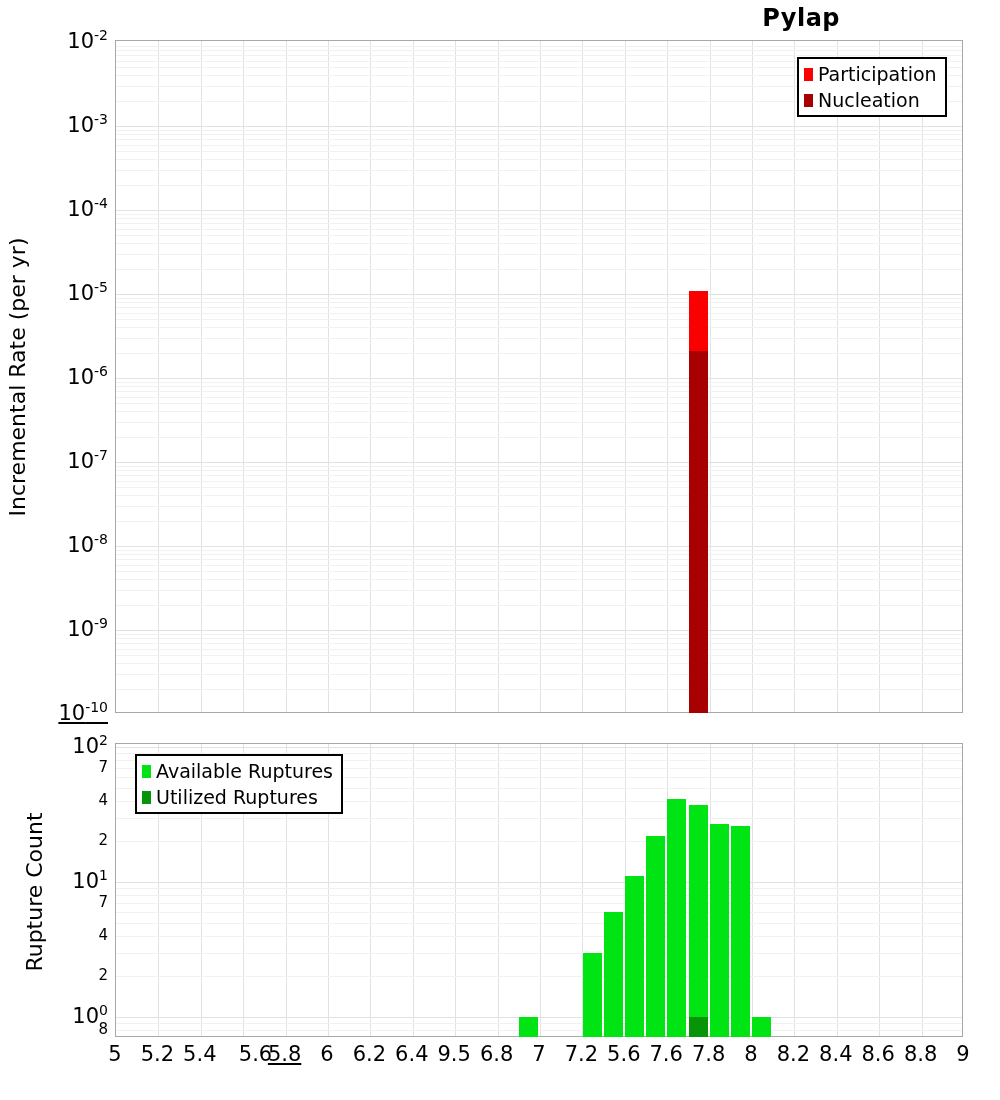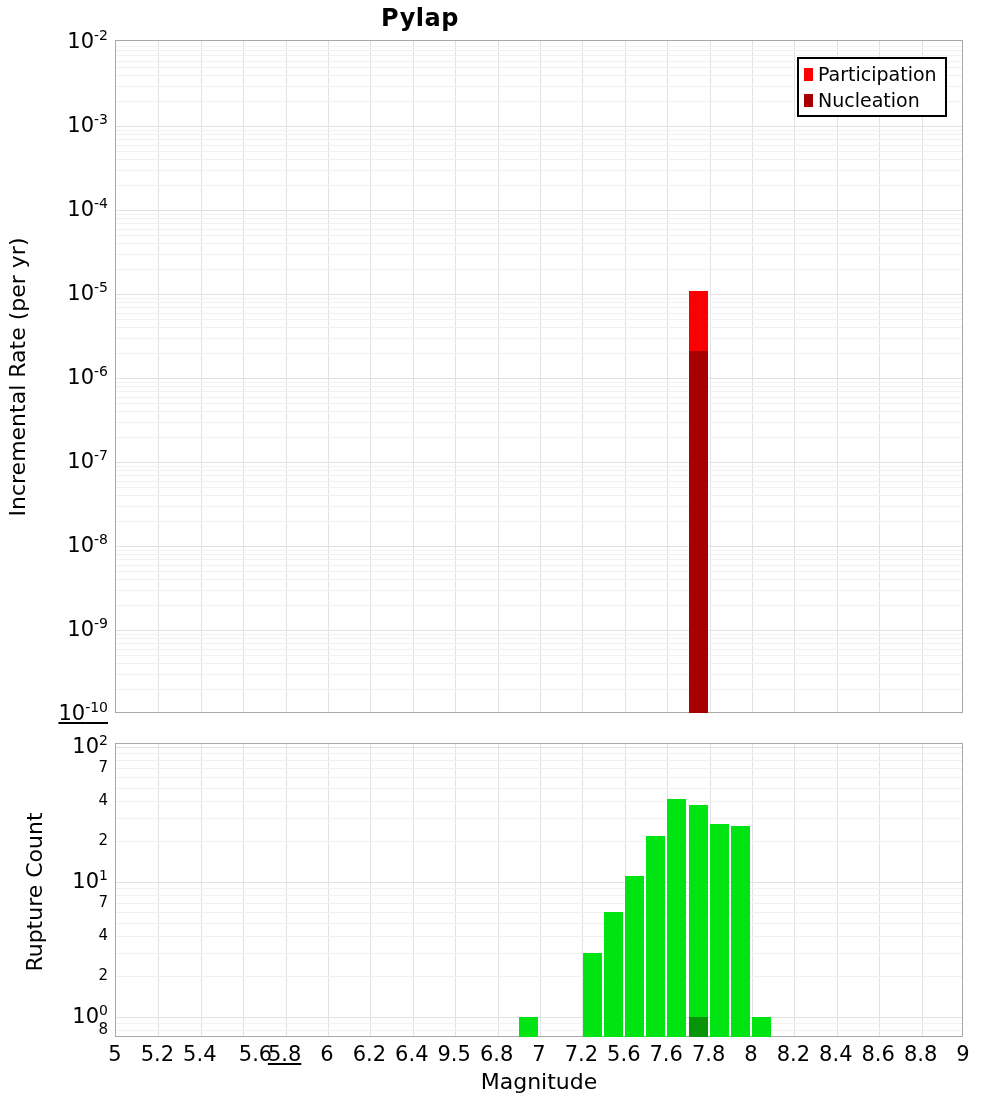--- a/index.html
+++ b/index.html
@@ -2,21 +2,21 @@
 <html><head>
 <meta charset="utf-8">
 <style>
   html,body{margin:0;padding:0;background:#ffffff;}
   #canvas{
     position:relative;width:1000px;height:1100px;background:#ffffff;
     font-family:"DejaVu Sans","Liberation Sans",sans-serif;color:#000;
     overflow:hidden;
   }
   .chart-title{
-    position:absolute;top:4px;left:0;width:840px;text-align:center;
+    position:absolute;top:4px;left:0;width:840px;text-align:right;
     font-size:24px;font-weight:bold;letter-spacing:.5px;
   }
   .panel{
     position:absolute;left:115px;width:848px;box-sizing:border-box;
     border:1px solid #a8a8a8;background:#ffffff;
   }
   #panel-top{top:40px;height:673px;}
   #panel-bottom{top:743px;height:294px;}
   .gridline-h{position:absolute;left:0;width:100%;height:1px;}
   .gridline-v{position:absolute;top:0;height:100%;width:1px;}
@@ -51,21 +51,20 @@
 </style>
 </head>
 <body>
 
 <div id="canvas">
 
   <div class="chart-title">Pylap</div>
 
   <div class="vlabel" style="left:17px;top:377px;">Incremental Rate (per yr)</div>
   <div class="vlabel" style="left:34px;top:892px;">Rupture Count</div>
-  <div class="xlabel">Magnitude</div>
 
   <div class="panel" id="panel-top">
       <div class="gridline-v" style="left: 42.4px; background: rgb(226, 226, 226);"></div>
       <div class="gridline-v" style="left: 84.8px; background: rgb(226, 226, 226);"></div>
       <div class="gridline-v" style="left: 127.2px; background: rgb(226, 226, 226);"></div>
       <div class="gridline-v" style="left: 169.6px; background: rgb(226, 226, 226);"></div>
       <div class="gridline-v" style="left: 212px; background: rgb(226, 226, 226);"></div>
       <div class="gridline-v" style="left: 254.4px; background: rgb(226, 226, 226);"></div>
       <div class="gridline-v" style="left: 296.8px; background: rgb(226, 226, 226);"></div>
       <div class="gridline-v" style="left: 339.2px; background: rgb(226, 226, 226);"></div>
@@ -255,14 +254,24 @@
     <div class="legend-row">
       <span class="legend-marker" style="background: rgb(251, 0, 0);"></span>
       <span>Participation</span>
     </div>
     <div class="legend-row">
       <span class="legend-marker" style="background: rgb(168, 0, 0);"></span>
       <span>Nucleation</span>
     </div>
   </div>
 
+  <div class="legend" style="left:135px;top:754px;">
+    <div class="legend-row">
+      <span class="legend-marker" style="background: rgb(0, 228, 20);"></span>
+      <span>Available Ruptures</span>
+    </div>
+    <div class="legend-row">
+      <span class="legend-marker" style="background: rgb(8, 148, 8);"></span>
+      <span>Utilized Ruptures</span>
+    </div>
+  </div>
 
 </div>
 
 </body></html>

